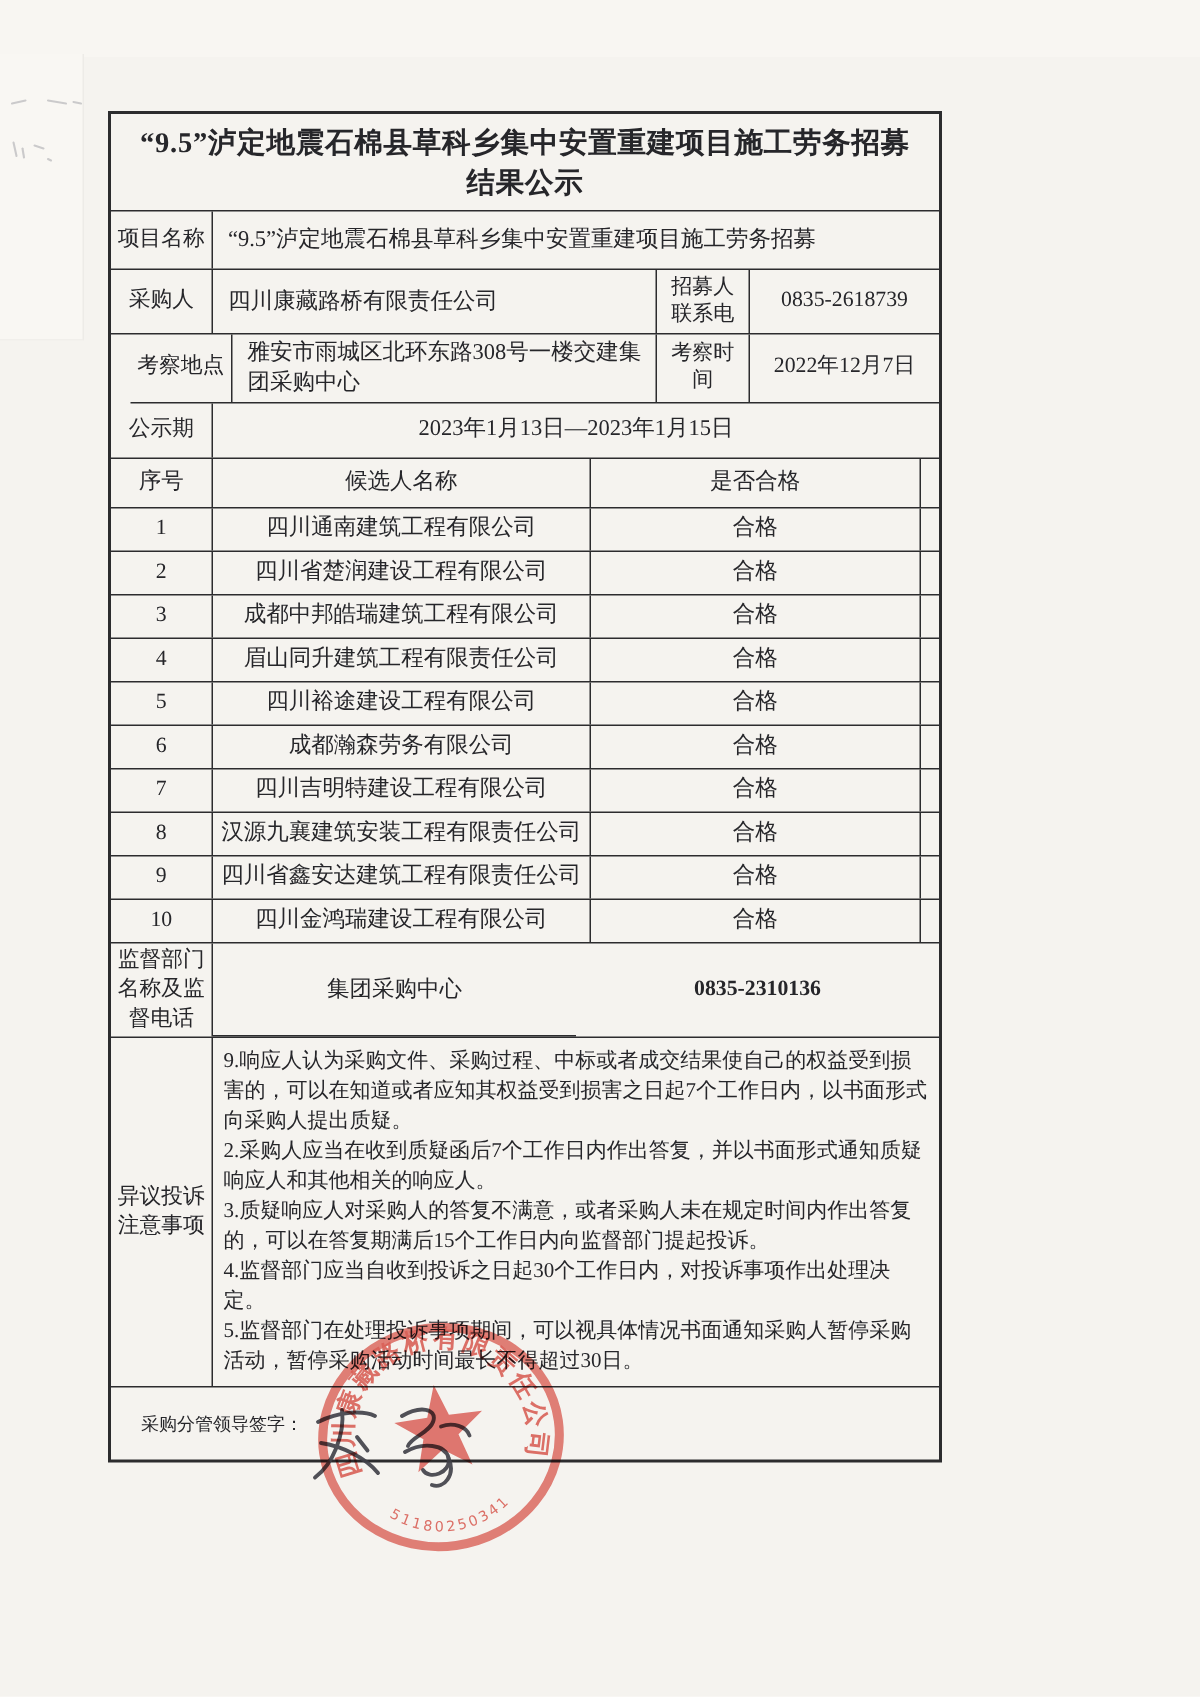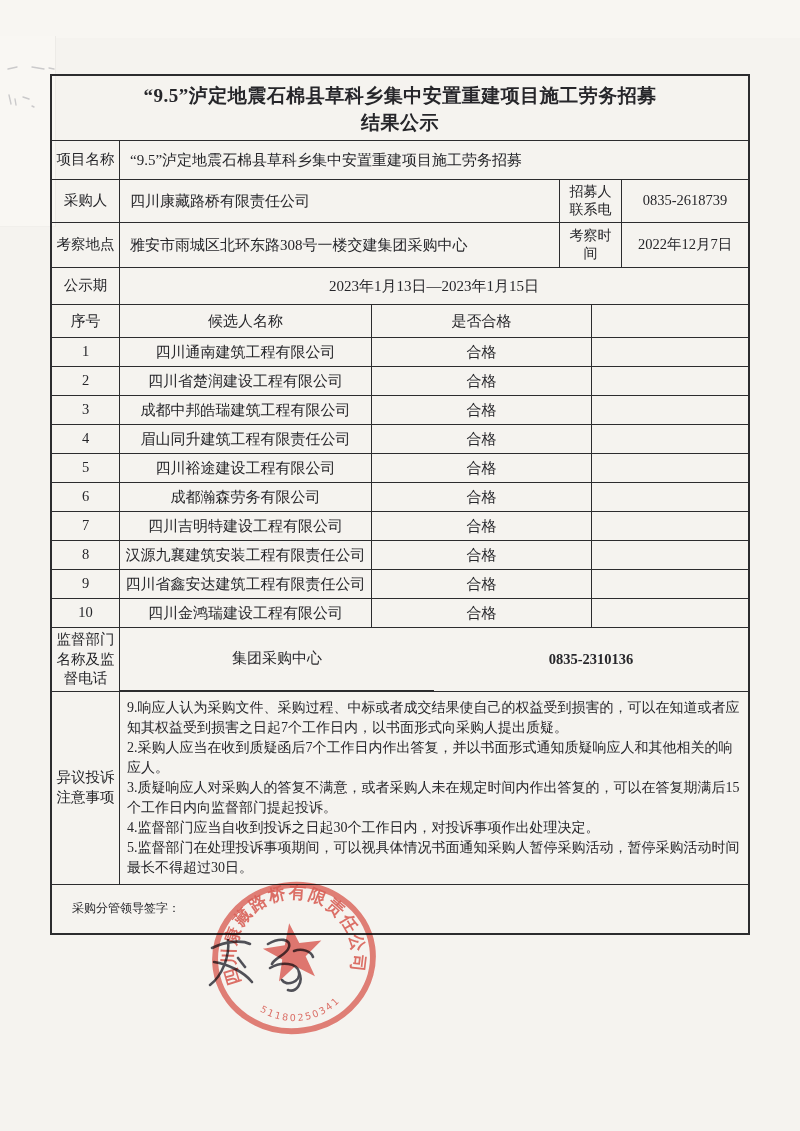--- a/index.html
+++ b/index.html
@@ -15,21 +15,21 @@
     font-family:"Liberation Serif","DejaVu Serif",serif;
     color:var(--ink);
   }
   
   .scan-top{position:absolute;left:0;top:0;width:800px;height:38px;background:#f8f6f2;}
   .scan-left{position:absolute;left:0;top:36px;width:55px;height:190px;background:#f9f7f3;
              border-right:1px solid rgba(0,0,0,.045);border-bottom:1px solid rgba(0,0,0,.03);}
   .pencil{position:absolute;left:2px;top:56px;}
 
   .doc{
-    position:absolute;left:50px;top:74px;width:700px;
+    position:absolute;left:72px;top:74px;width:556px;
     border:2px solid var(--line);
     box-sizing:border-box;
     background:transparent;
   }
   .row{display:flex;border-bottom:1.5px solid var(--line);align-items:stretch;}
   .row:last-child{border-bottom:none;}
   .cell{box-sizing:border-box;display:flex;align-items:center;justify-content:center;
         padding:2px 4px;font-size:15px;line-height:1.35;text-align:center;}
   .cell.bR{border-right:1.5px solid var(--line);}
   .cell.left{justify-content:flex-start;text-align:left;}
@@ -37,21 +37,21 @@
   .titleRow{display:block;text-align:center;padding:6px 8px 4px;
             font-size:19px;font-weight:bold;line-height:27px;letter-spacing:.5px;}
 
   .labelCol{width:68px;flex:0 0 68px;font-size:14.5px;padding:2px 3px;}
   .lbl2{width:62px;flex:0 0 62px;font-size:14px;padding:2px 7px;line-height:1.3;}
   .val2{width:126px;flex:0 0 126px;font-size:14.5px;padding:2px 2px;}
 
   .h-title{min-height:60px;}
   .h-r1{min-height:38px;}
   .h-r2{min-height:42px;}
-  .h-r3{min-height:44px;}
+  .h-r3{min-height:44px;margin-left:13px;}
   .h-r4{min-height:36px;}
   .h-head{min-height:32px;}
   .h-cand{min-height:28px;}
   .h-other{min-height:56px;}
   .h-sup{min-height:60px;}
   .h-comp{min-height:184px;}
   .h-sig{min-height:48px;}
 
   .c1{width:68px;flex:0 0 68px;font-size:14.5px;}
   .c2{width:252px;flex:0 0 252px;}

